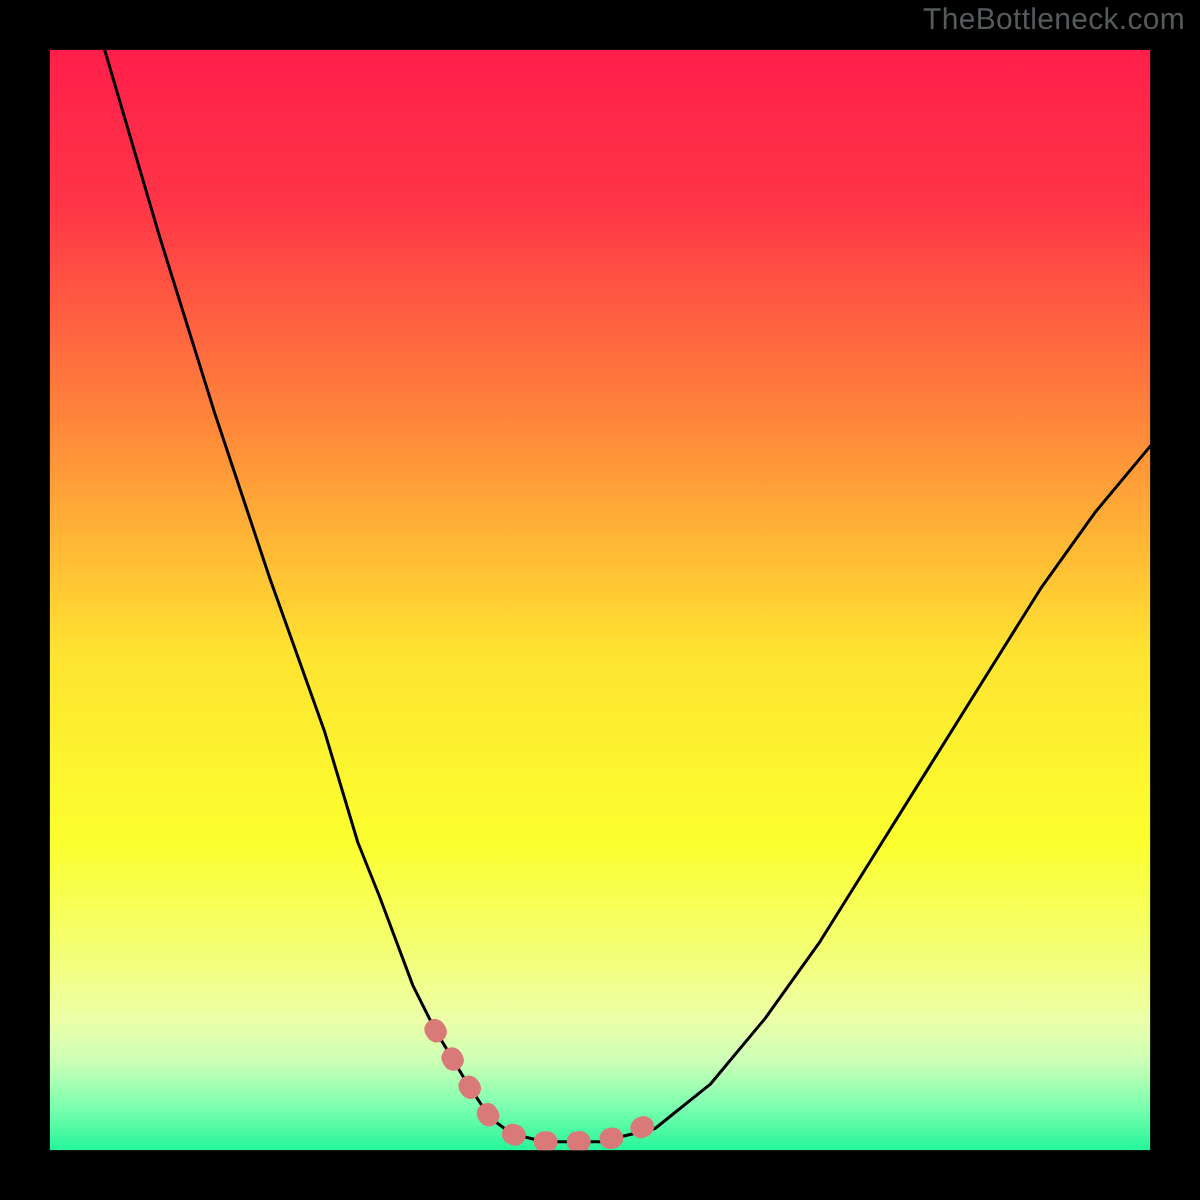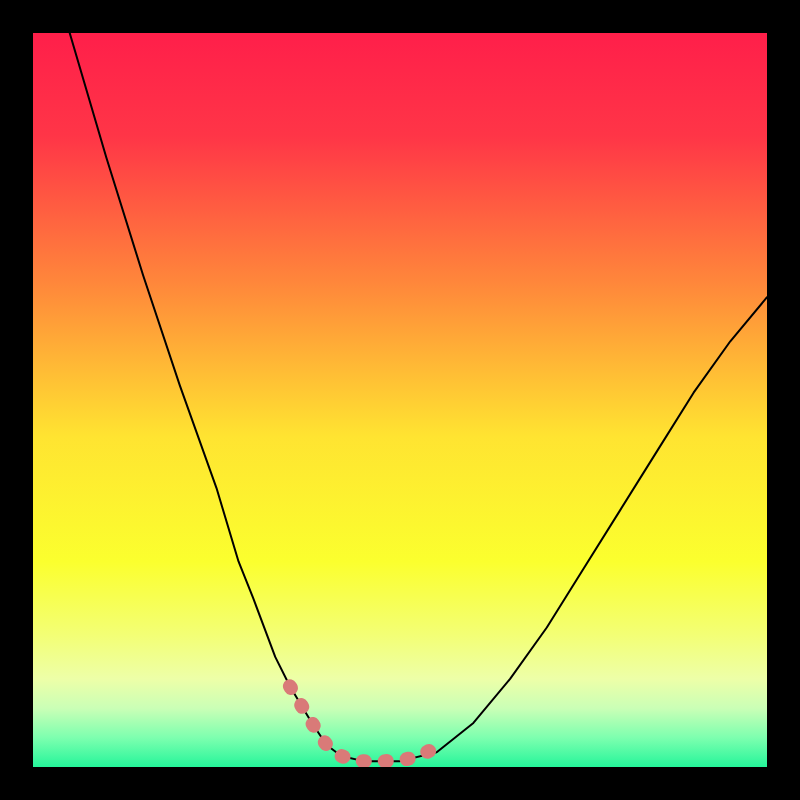--- a/index.html
+++ b/index.html
@@ -41,20 +41,21 @@
     top: 0;
     width: 734px;
     height: 734px;
     display: block;
   }
 </style>
 </head>
 <body>
 
 <div class="outer">
+  <div class="watermark">TheBottleneck.com</div>
   <div class="plot-area">
     <svg id="chart-svg" viewBox="0 0 734 734" preserveAspectRatio="none">
         <defs>
           <linearGradient id="bg-grad" x1="0" y1="0" x2="0" y2="1">
             <stop offset="0%" stop-color="#ff1f4a"></stop>
             <stop offset="14.000000000000002%" stop-color="#ff3547"></stop>
             <stop offset="35%" stop-color="#ff8b3a"></stop>
             <stop offset="55.00000000000001%" stop-color="#ffe431"></stop>
             <stop offset="72%" stop-color="#fbff2e"></stop>
             <stop offset="82%" stop-color="#f3ff75"></stop>

